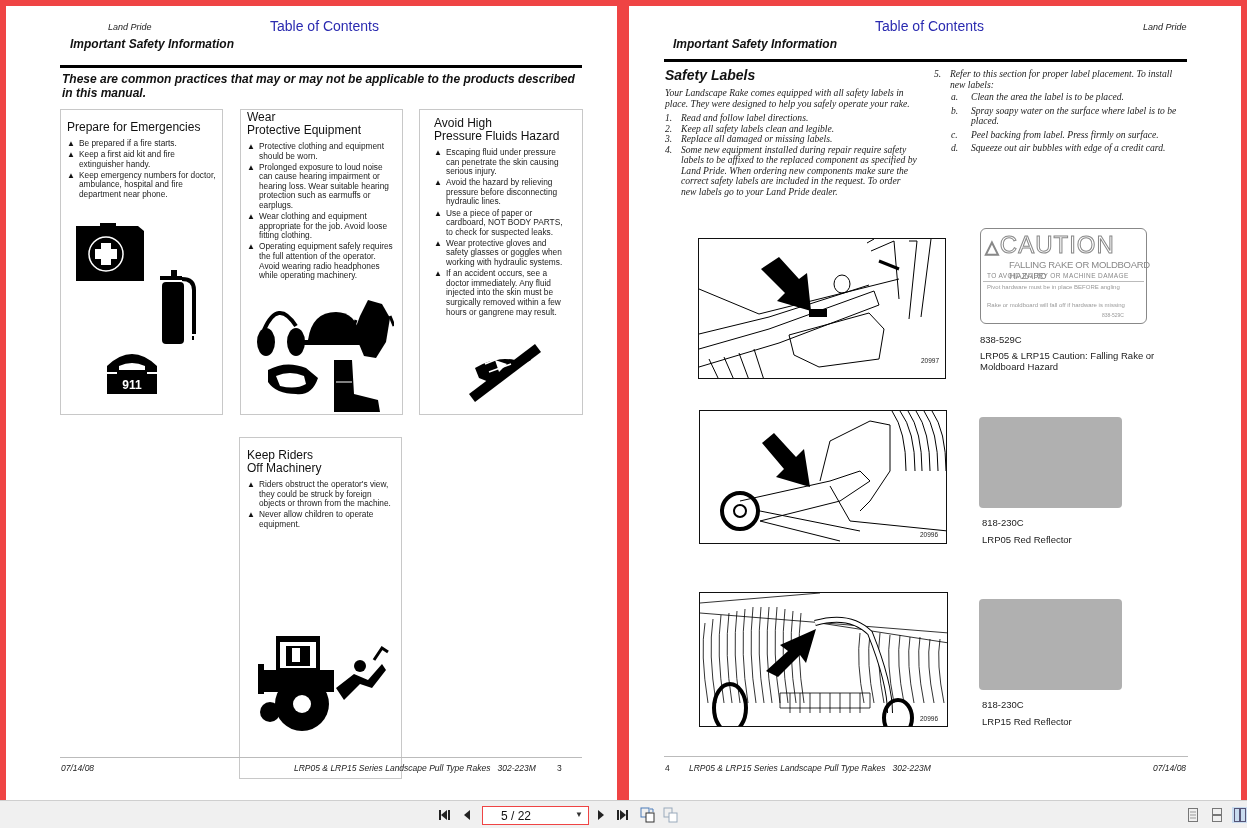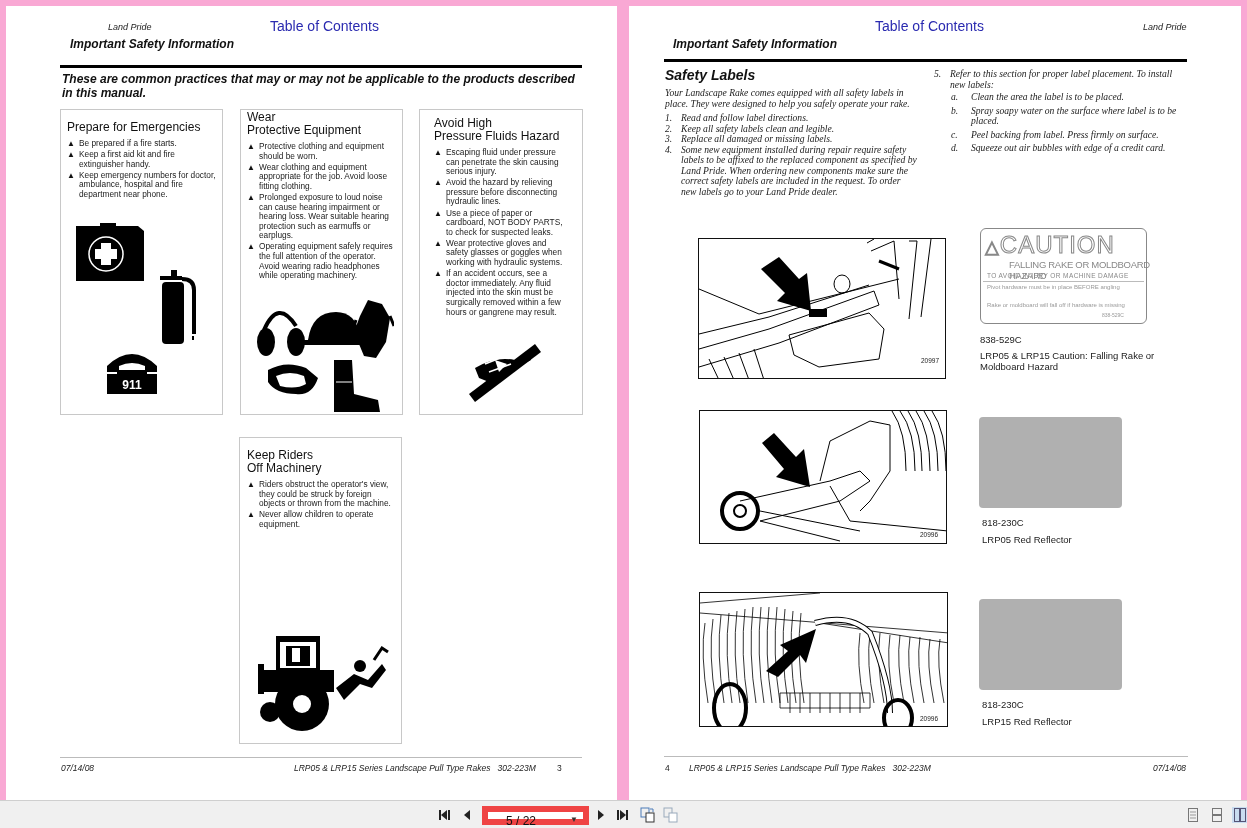--- a/index.html
+++ b/index.html
@@ -1,17 +1,17 @@
 <!DOCTYPE html>
 <html><head>
 <meta charset="utf-8">
 <style>
   * { box-sizing: border-box; margin: 0; padding: 0; }
   html, body { width: 1247px; height: 828px; overflow: hidden; background: #a9a9a9; font-family: "Liberation Sans", sans-serif; }
-  .viewer { position: absolute; left: 0; top: 0; width: 1247px; height: 800px; background: #f9a8d4; }
+  .viewer { position: absolute; left: 0; top: 0; width: 1247px; height: 800px; background: #ef4444; }
   .page { position: absolute; top: 6px; height: 794px; background: #fff; }
   .page.left { left: 6px; width: 611px; }
   .page.right { left: 629px; width: 612px; }
   .abs { position: absolute; }
   .brand { font-size: 9px; font-style: italic; color: #222; }
   .toc-link { font-size: 14px; color: #2a2ab0; cursor: pointer; }
   .section-head { font-size: 12px; font-weight: bold; font-style: italic; color: #111; }
   .rule-thick { position: absolute; height: 3px; background: #000; }
   .rule-thin { position: absolute; height: 1px; background: #bbb; }
   .intro { font-size: 12px; font-weight: bold; font-style: italic; color: #111; line-height: 14px; }
@@ -28,21 +28,21 @@
   .numlist li { position: relative; padding-left: 16px; font-size: 9.6px; line-height: 10.5px; }
   .numlist li .n { position: absolute; left: 0; top: 0; }
   .sublist li { padding-left: 20px; margin-bottom: 3px; }
   .fig { position: absolute; border: 1px solid #111; background: #fff; overflow: hidden; }
   .label-gray { position: absolute; background: #b0b0b0; border-radius: 4px; }
   .partnum { font-size: 9.5px; color: #222; }
   .partdesc { font-size: 9.5px; color: #222; line-height: 11px; }
   .caution { position: absolute; border: 1px solid #888; border-radius: 6px; background: #fff; color: #888; }
   .toolbar { position: absolute; left: 0; top: 800px; width: 1247px; height: 28px; background: #f0f0f0; border-top: 1px solid #cfcfcf; }
   .tb-btn { position: absolute; top: 6px; height: 16px; display: flex; align-items: center; justify-content: center; cursor: pointer; color: #222; font-size: 12px; }
-  .page-select { position: absolute; left: 482px; top: 5px; width: 107px; height: 19px; background: #fff; border: 6px solid #ef4444; font-size: 12px; color: #111; }
+  .page-select { position: absolute; left: 482px; top: 5px; width: 107px; height: 19px; background: #fff; border: 1px solid #ef4444; font-size: 12px; color: #111; }
   .page-select .val { position: absolute; left: 18px; top: 2px; }
   .page-select .caret { position: absolute; right: 5px; top: 3px; font-size: 8px; color: #333; }
 </style>
 </head>
 <body>
 
 <div class="viewer">
 
   <div class="page left">
     <div class="abs brand" style="left:102px; top:16px;">Land Pride</div>
@@ -78,22 +78,22 @@
         <rect x="12" y="20" width="30" height="6" fill="#000"></rect>
         <rect x="2" y="24" width="50" height="20" fill="#000"></rect>
         <text x="27" y="39" text-anchor="middle" font-family="Liberation Sans, sans-serif" font-weight="bold" font-size="12" fill="#fff">911</text>
       </svg>
     </div>
 
     <div class="box" style="left:234px; top:103px; width:163px; height:306px; padding:1px 6px;">
       <h3><span>Wear</span><br><span>Protective Equipment</span></h3>
       <ul>
         <li>Protective clothing and equipment should be worn.</li>
+        <li>Prolonged exposure to loud noise can cause hearing impairment or hearing loss. Wear suitable hearing protection such as earmuffs or earplugs.</li>
         <li>Wear clothing and equipment appropriate for the job. Avoid loose fitting clothing.</li>
-        <li>Prolonged exposure to loud noise can cause hearing impairment or hearing loss. Wear suitable hearing protection such as earmuffs or earplugs.</li>
         <li>Operating equipment safely requires the full attention of the operator. Avoid wearing radio headphones while operating machinery.</li>
       </ul>
       <svg class="abs" style="left:15px; top:188px;" width="138" height="115" viewBox="0 0 138 115">
         <g>
           <path d="M8 32 Q22 0 40 28" stroke="#000" stroke-width="4" fill="none"></path>
           <ellipse cx="10" cy="44" rx="9" ry="14" fill="#000"></ellipse>
           <ellipse cx="40" cy="44" rx="9" ry="14" fill="#000"></ellipse>
         </g>
         <g>
           <path d="M52 42 Q56 14 80 14 Q100 14 104 38 L104 44 L52 44 Z" fill="#000"></path>
@@ -124,21 +124,21 @@
         <li>If an accident occurs, see a doctor immediately. Any fluid injected into the skin must be surgically removed within a few hours or gangrene may result.</li>
       </ul>
       <svg class="abs" style="left:45px; top:228px;" width="78" height="64" viewBox="0 0 78 64">
         <path d="M4 56 L70 6 L76 14 L10 64 Z" fill="#000"></path>
         <path d="M10 30 Q30 18 50 22 L64 16 L66 22 L50 30 Q40 36 24 44 L14 40 Z" fill="#000"></path>
         <path d="M20 26 L40 18 M24 34 L46 26" stroke="#fff" stroke-width="1.5"></path>
         <path d="M34 34 L30 22 L42 26 Z" fill="#fff"></path>
       </svg>
     </div>
 
-    <div class="box" style="left:233px; top:431px; width:163px; height:307px; padding:11px 7px;">
+    <div class="box" style="left:233px; top:431px; width:163px; height:342px; padding:11px 7px;">
       <h3><span>Keep Riders</span><br><span>Off Machinery</span></h3>
       <ul>
         <li>Riders obstruct the operator's view, they could be struck by foreign objects or thrown from the machine.</li>
         <li>Never allow children to operate equipment.</li>
       </ul>
       <svg class="abs" style="left:18px; top:196px;" width="132" height="98" viewBox="0 0 132 98">
         <rect x="18" y="2" width="44" height="6" fill="#000"></rect>
         <rect x="20" y="6" width="40" height="30" fill="none" stroke="#000" stroke-width="4"></rect>
         <rect x="28" y="12" width="24" height="20" fill="#000"></rect>
         <rect x="34" y="14" width="8" height="14" fill="#fff"></rect>

